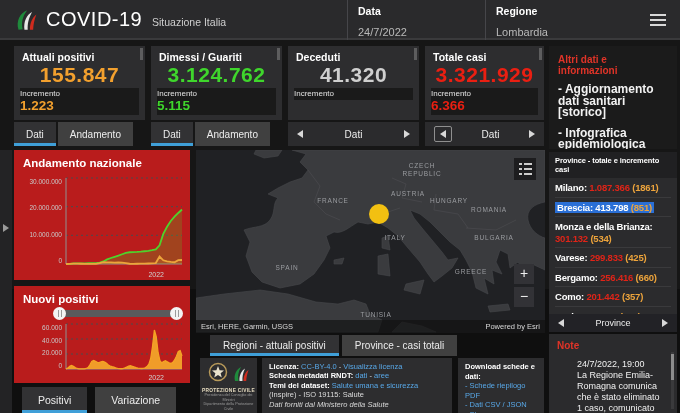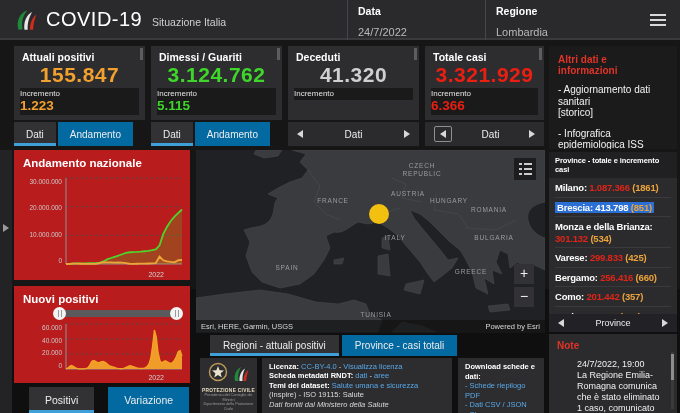--- a/index.html
+++ b/index.html
@@ -28,21 +28,21 @@
   .card .v{font-size:21px;font-weight:bold;text-align:center;line-height:23px;letter-spacing:.5px}
   .card .inc{margin:2px 6px 0;background:#1a1a1a;text-align:left;padding:1px 0 2px}
   .card .il{font-size:8px;color:#e2e2e2}
   .card .iv{font-size:13.5px;font-weight:bold;line-height:15px}
   .c0{left:14px;width:131px}.c1{left:151px;width:131px}
   .c2{left:288px;width:131px}.c3{left:425px;width:119px}
 
   
   .ctabs{position:absolute;top:122px;height:24px;display:flex;gap:2px}
   .ct0{left:14px}.ct1{left:151px}
-  .tab{background:#0369a1;color:#ececec;font-size:10px;display:flex;align-items:center;
+  .tab{background:#404040;color:#ececec;font-size:10px;display:flex;align-items:center;
     justify-content:center;padding:0 12px;cursor:pointer}
   .tab.active{background:#323234;box-shadow:inset 0 -3px 0 #3f9fd8}
   .pstrip{position:absolute;top:122px;height:24px;background:#2b2b2d;display:flex;
     align-items:center;justify-content:space-between;padding:0 9px;font-size:10px;color:#ececec}
   .ps2{left:288px;width:131px}.ps3{left:425px;width:119px}
   .arrL{width:0;height:0;border:4px solid transparent;border-right:6px solid #d8d8d8;border-left:0;cursor:pointer}
   .arrR{width:0;height:0;border:4px solid transparent;border-left:6px solid #d8d8d8;border-right:0;cursor:pointer}
   .focusbox{border:1px solid #8f8f8f;border-radius:2px;padding:3px 5px;display:flex;align-items:center}
 
   
@@ -63,21 +63,21 @@
   .xlab{position:absolute;bottom:2px;right:26px;font-size:7px;color:#cfcfcf}
 
   
   .slider{position:absolute;left:44px;right:12px;top:21px;height:13px}
   .slider .track{position:absolute;left:0;right:0;top:3px;height:7px;background:#5a5a5c;border-radius:4px}
   .handle{position:absolute;top:0;width:13px;height:13px;border-radius:50%;background:#f3f3f3;cursor:pointer}
   .handle::before{content:"";position:absolute;left:5px;top:3px;width:1px;height:7px;background:#9a9a9a;box-shadow:3px 0 0 #9a9a9a}
   .h-l{left:-5px}.h-r{right:-5px}
 
   
-  .btabs{position:absolute;left:29px;top:387px;height:26px;display:flex;gap:14px}
+  .btabs{position:absolute;left:22px;top:387px;height:26px;display:flex;gap:8px}
   .btabs .tab{font-size:10.5px;padding:0 16px}
 
   
   .map{position:absolute;left:196px;top:150px;width:349px;height:183px;background:#202124}
   .map svg.geom{position:absolute;left:0;top:0;width:100%;height:100%}
   .lgnd{position:absolute;right:9px;top:8px;width:22px;height:22px;background:#1d1d1f;
     display:flex;align-items:center;justify-content:center;cursor:pointer}
   .zbtn{position:absolute;right:11px;width:20px;height:20px;background:#323236;color:#f0f0f0;
     text-align:center;font-size:14px;line-height:18px;cursor:pointer}
   .z-in{top:114px}.z-out{top:137px}
@@ -96,21 +96,21 @@
   .f-meta{left:262px;width:190px;padding:4px 7px;font-size:7.5px;line-height:9.4px;color:#dcdcdc}
   .f-dl{left:458px;width:86px;padding:4px 7px;font-size:7.5px;line-height:9.6px}
   .lbl{font-weight:bold;color:#fff}
   .lnk{color:#58a8e8;cursor:pointer}
   .ital{font-style:italic;color:#d8d8d8}
 
   
   .altri{position:absolute;left:549px;top:46px;width:128px;height:103px;background:#1b1b1b;
     padding:8px 9px;overflow:hidden}
   .rtitle{color:#e03428;font-weight:bold;font-size:10px;margin-bottom:8px}
-  .ai{color:#f2f2f2;font-weight:normal;font-size:10px;line-height:11.5px;white-space:pre-line;
+  .ai{color:#f2f2f2;font-weight:bold;font-size:12px;line-height:11.5px;white-space:pre-line;
     margin-bottom:9px;cursor:pointer}
 
   .prov{position:absolute;left:549px;top:152px;width:128px;height:180px;background:#2b2b2d}
   .provhdr{background:#202022;font-size:7.5px;font-weight:bold;color:#fff;padding:4px 6px;letter-spacing:-.1px}
   .plist{padding:0 6px}
   .prow{padding:4px 0 3px;border-bottom:1px solid #3a3a3c;font-size:9.5px;font-weight:bold;
     line-height:11.5px;letter-spacing:-.2px}
   .prow:last-child{border-bottom:none}
   .pname{color:#fff}.pval{color:#e02418}.pinc{color:#eda43c}
   .selwrap{padding:0 2px}

